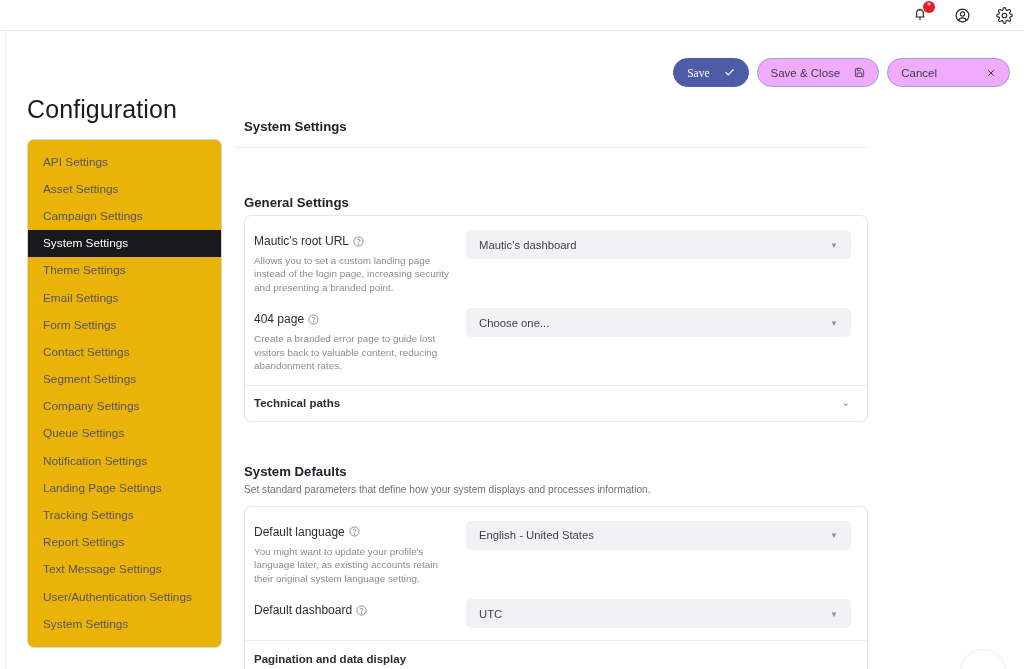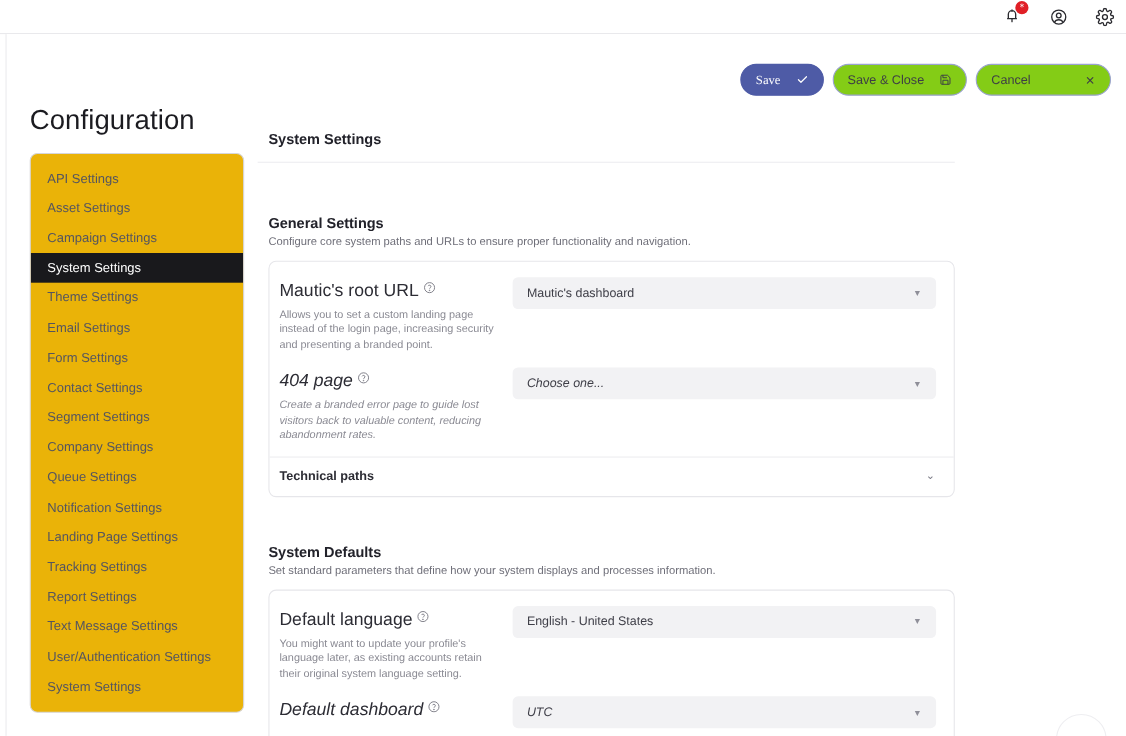--- a/index.html
+++ b/index.html
@@ -88,21 +88,21 @@
   }
   .btn-save {
     background: #4e5ba6;
     color: #ffffff;
     border: 1px solid #4e5ba6;
     min-width: 73px;
     justify-content: space-between;
     font-family: Liberation Serif, serif;
   }
   .btn-outline {
-    background: #84cc16;
+    background: #f0abfc;
     color: #3d3d46;
     border: 1px solid #9aa2d0;
     justify-content: flex-start;
   }
   .btn-save-close { min-width: 103px; }
   .btn-cancel { min-width: 78px; gap: 34px; }
 
   
   .content-row {
     position: absolute;
@@ -172,23 +172,23 @@
     border-radius: 7px;
     background: #ffffff;
   }
   .field-group { padding: 14px 16px 0 9px; }
   .field-row {
     display: flex;
     align-items: flex-start;
   }
   .field-left { width: 212px; flex: 0 0 212px; padding-top: 4px; }
   .field-label {
-    font-size: 16px;
+    font-size: 12px;
     color: #2c2c34;
-    display: flex; align-items: flex-start; gap: 4px;
+    display: flex; align-items: center; gap: 4px;
   }
   .help-ico {
     width: 11px; height: 11px;
     display: inline-flex; align-items: center; justify-content: center;
     color: #7d7d87;
     cursor: pointer;
   }
   .field-help {
     font-size: 9.9px;
     line-height: 1.36;
@@ -208,21 +208,21 @@
     cursor: pointer;
     position: relative;
   }
   .select-box .caret {
     position: absolute;
     right: 13px; top: 50%;
     transform: translateY(-50%);
     color: #8f8f99;
     font-size: 8px;
   }
-  .field-pad-b { padding-bottom: 12px; font-style: italic; }
+  .field-pad-b { padding-bottom: 12px; }
 
   .collapse-row {
     height: 36px;
     border-top: 1px solid #ededf0;
     display: flex; align-items: center; justify-content: space-between;
     padding: 0 17px 0 9px;
     cursor: pointer;
   }
   .collapse-label {
     font-size: 11.5px;
@@ -373,21 +373,20 @@
     <div class="main-panel">
 
       <div class="panel-head">
         <div class="panel-head-title">System Settings</div>
       </div>
 
       <div class="section-spacer-lg"></div>
 
       <div class="section">
         <div class="section-title">General Settings</div>
-        <div class="section-desc">Configure core system paths and URLs to ensure proper functionality and navigation.</div>
 
         <div class="form-card">
 
           <div class="field-group">
             <div class="field-row">
               <div class="field-left">
                 <div class="field-label">
                   <span>Mautic's root URL</span>
                   <span class="help-ico">
                     <svg width="11" height="11" viewBox="0 0 24 24" fill="none" stroke="currentColor" stroke-width="1.9">

